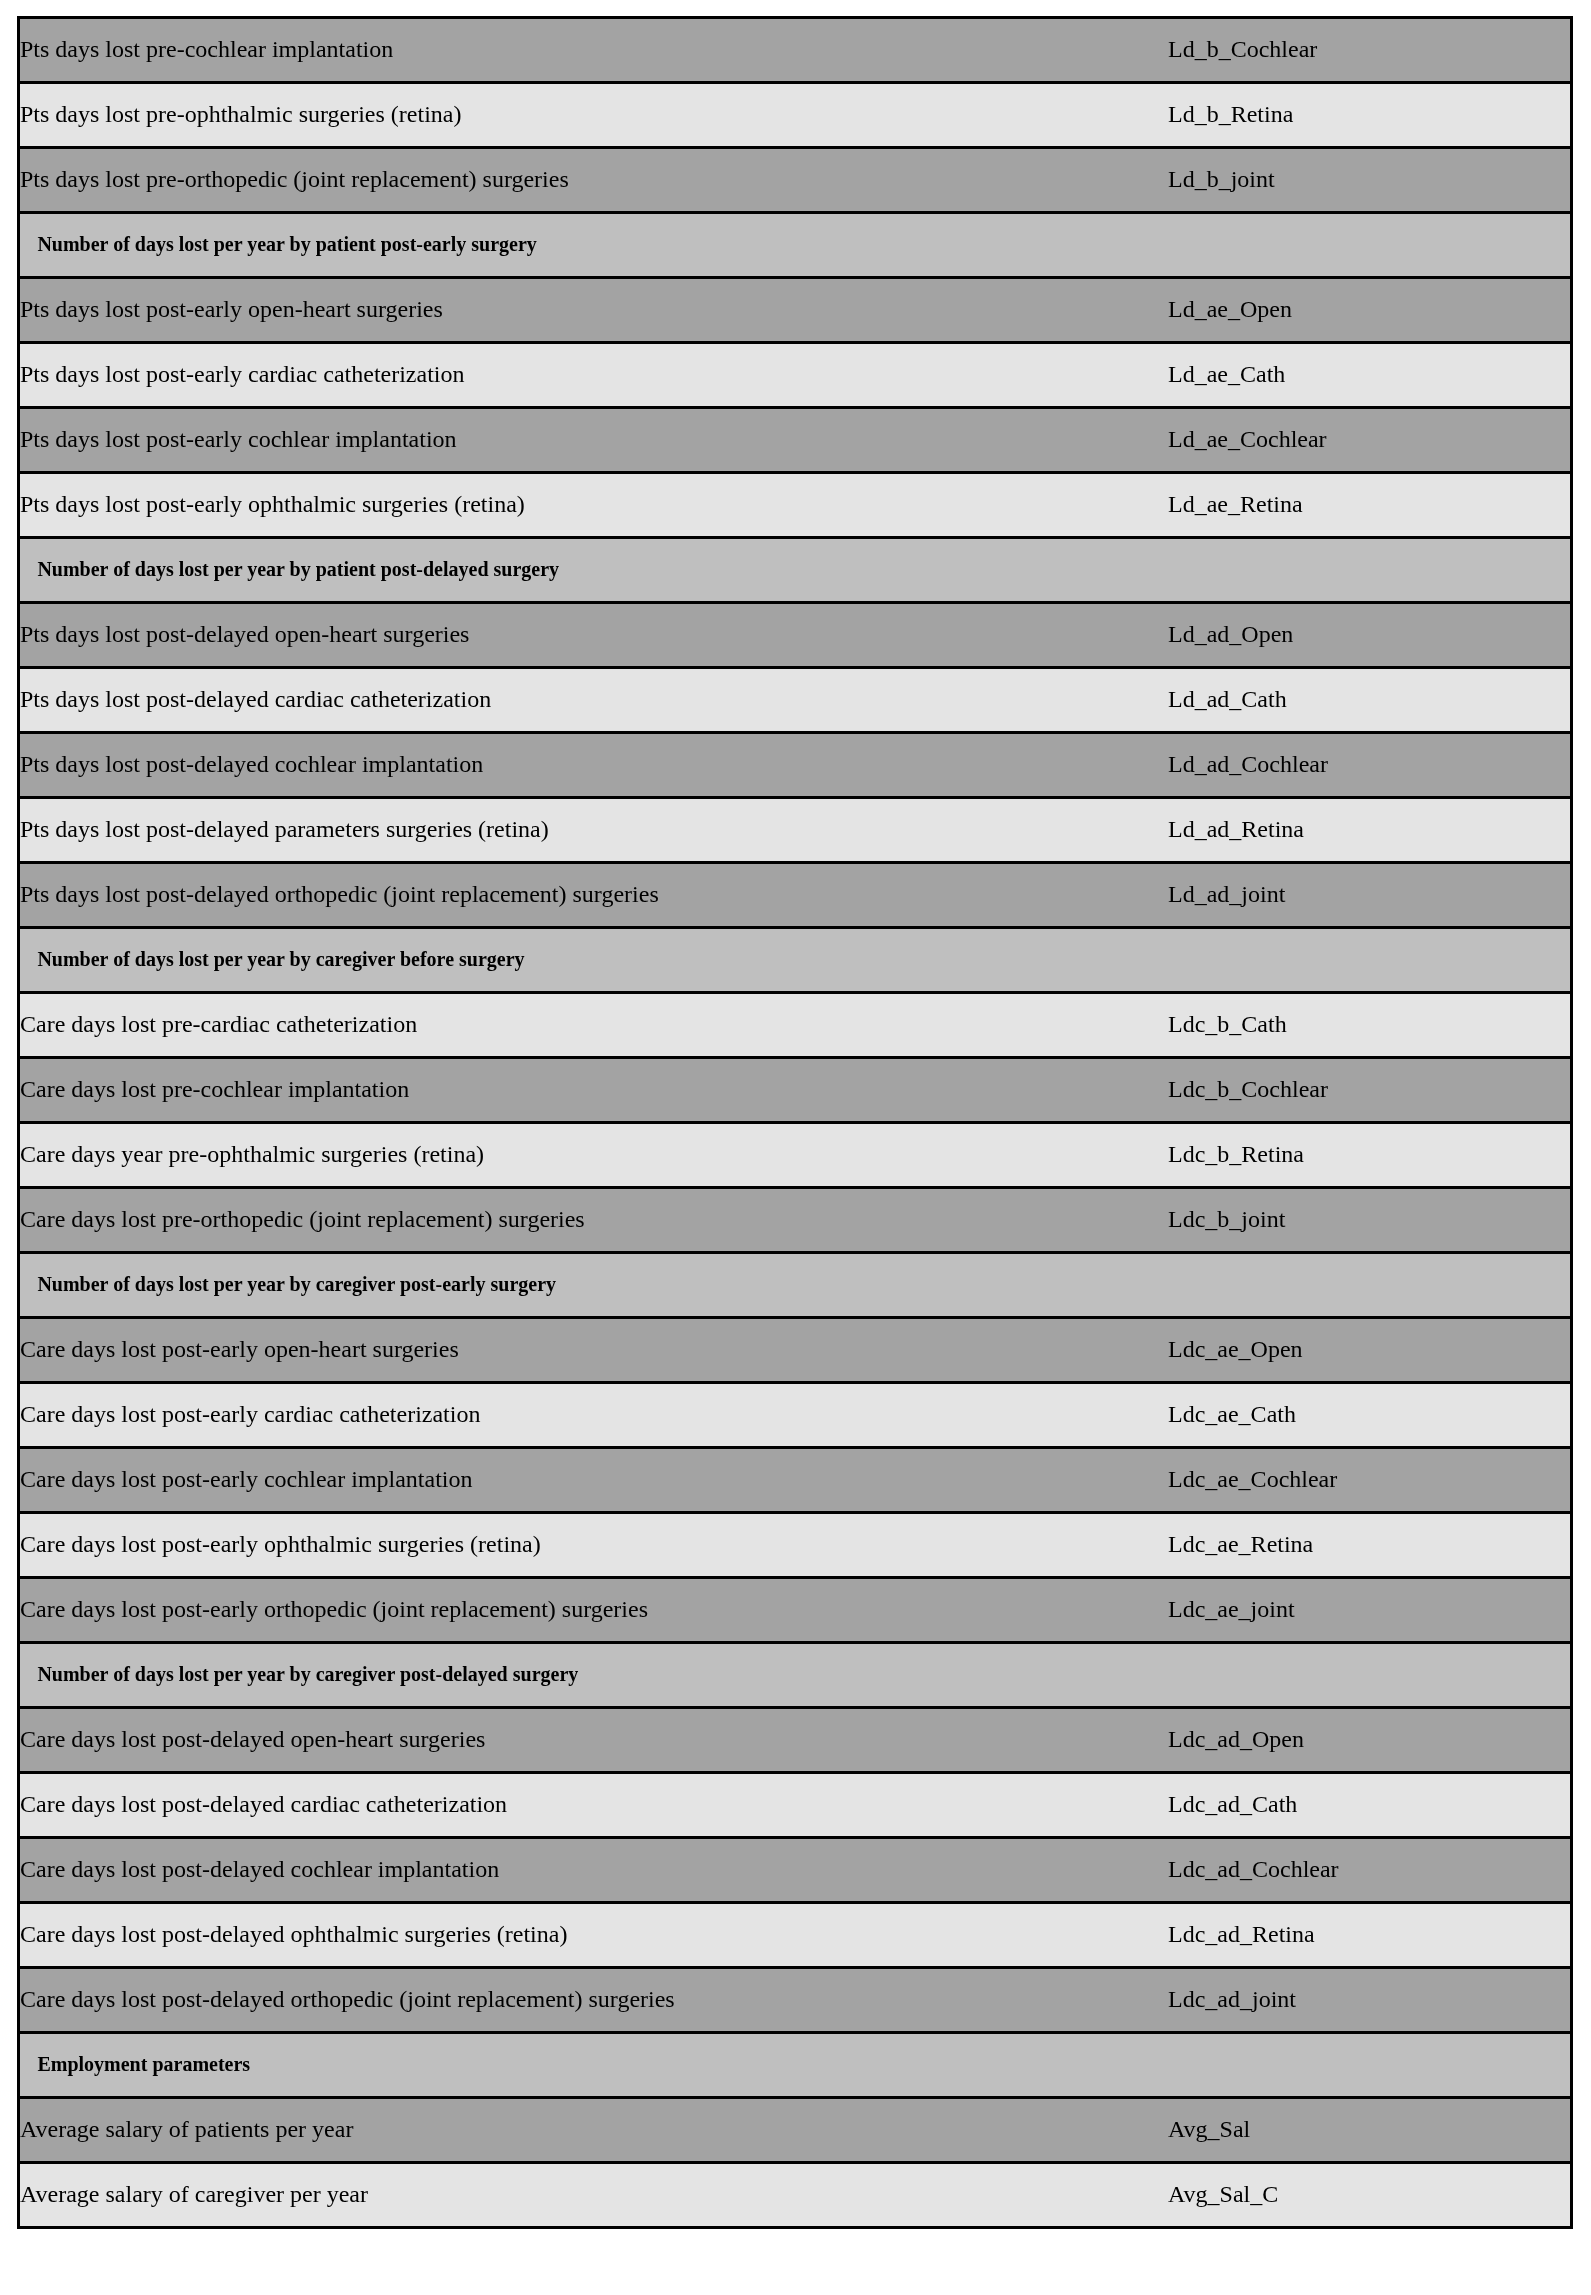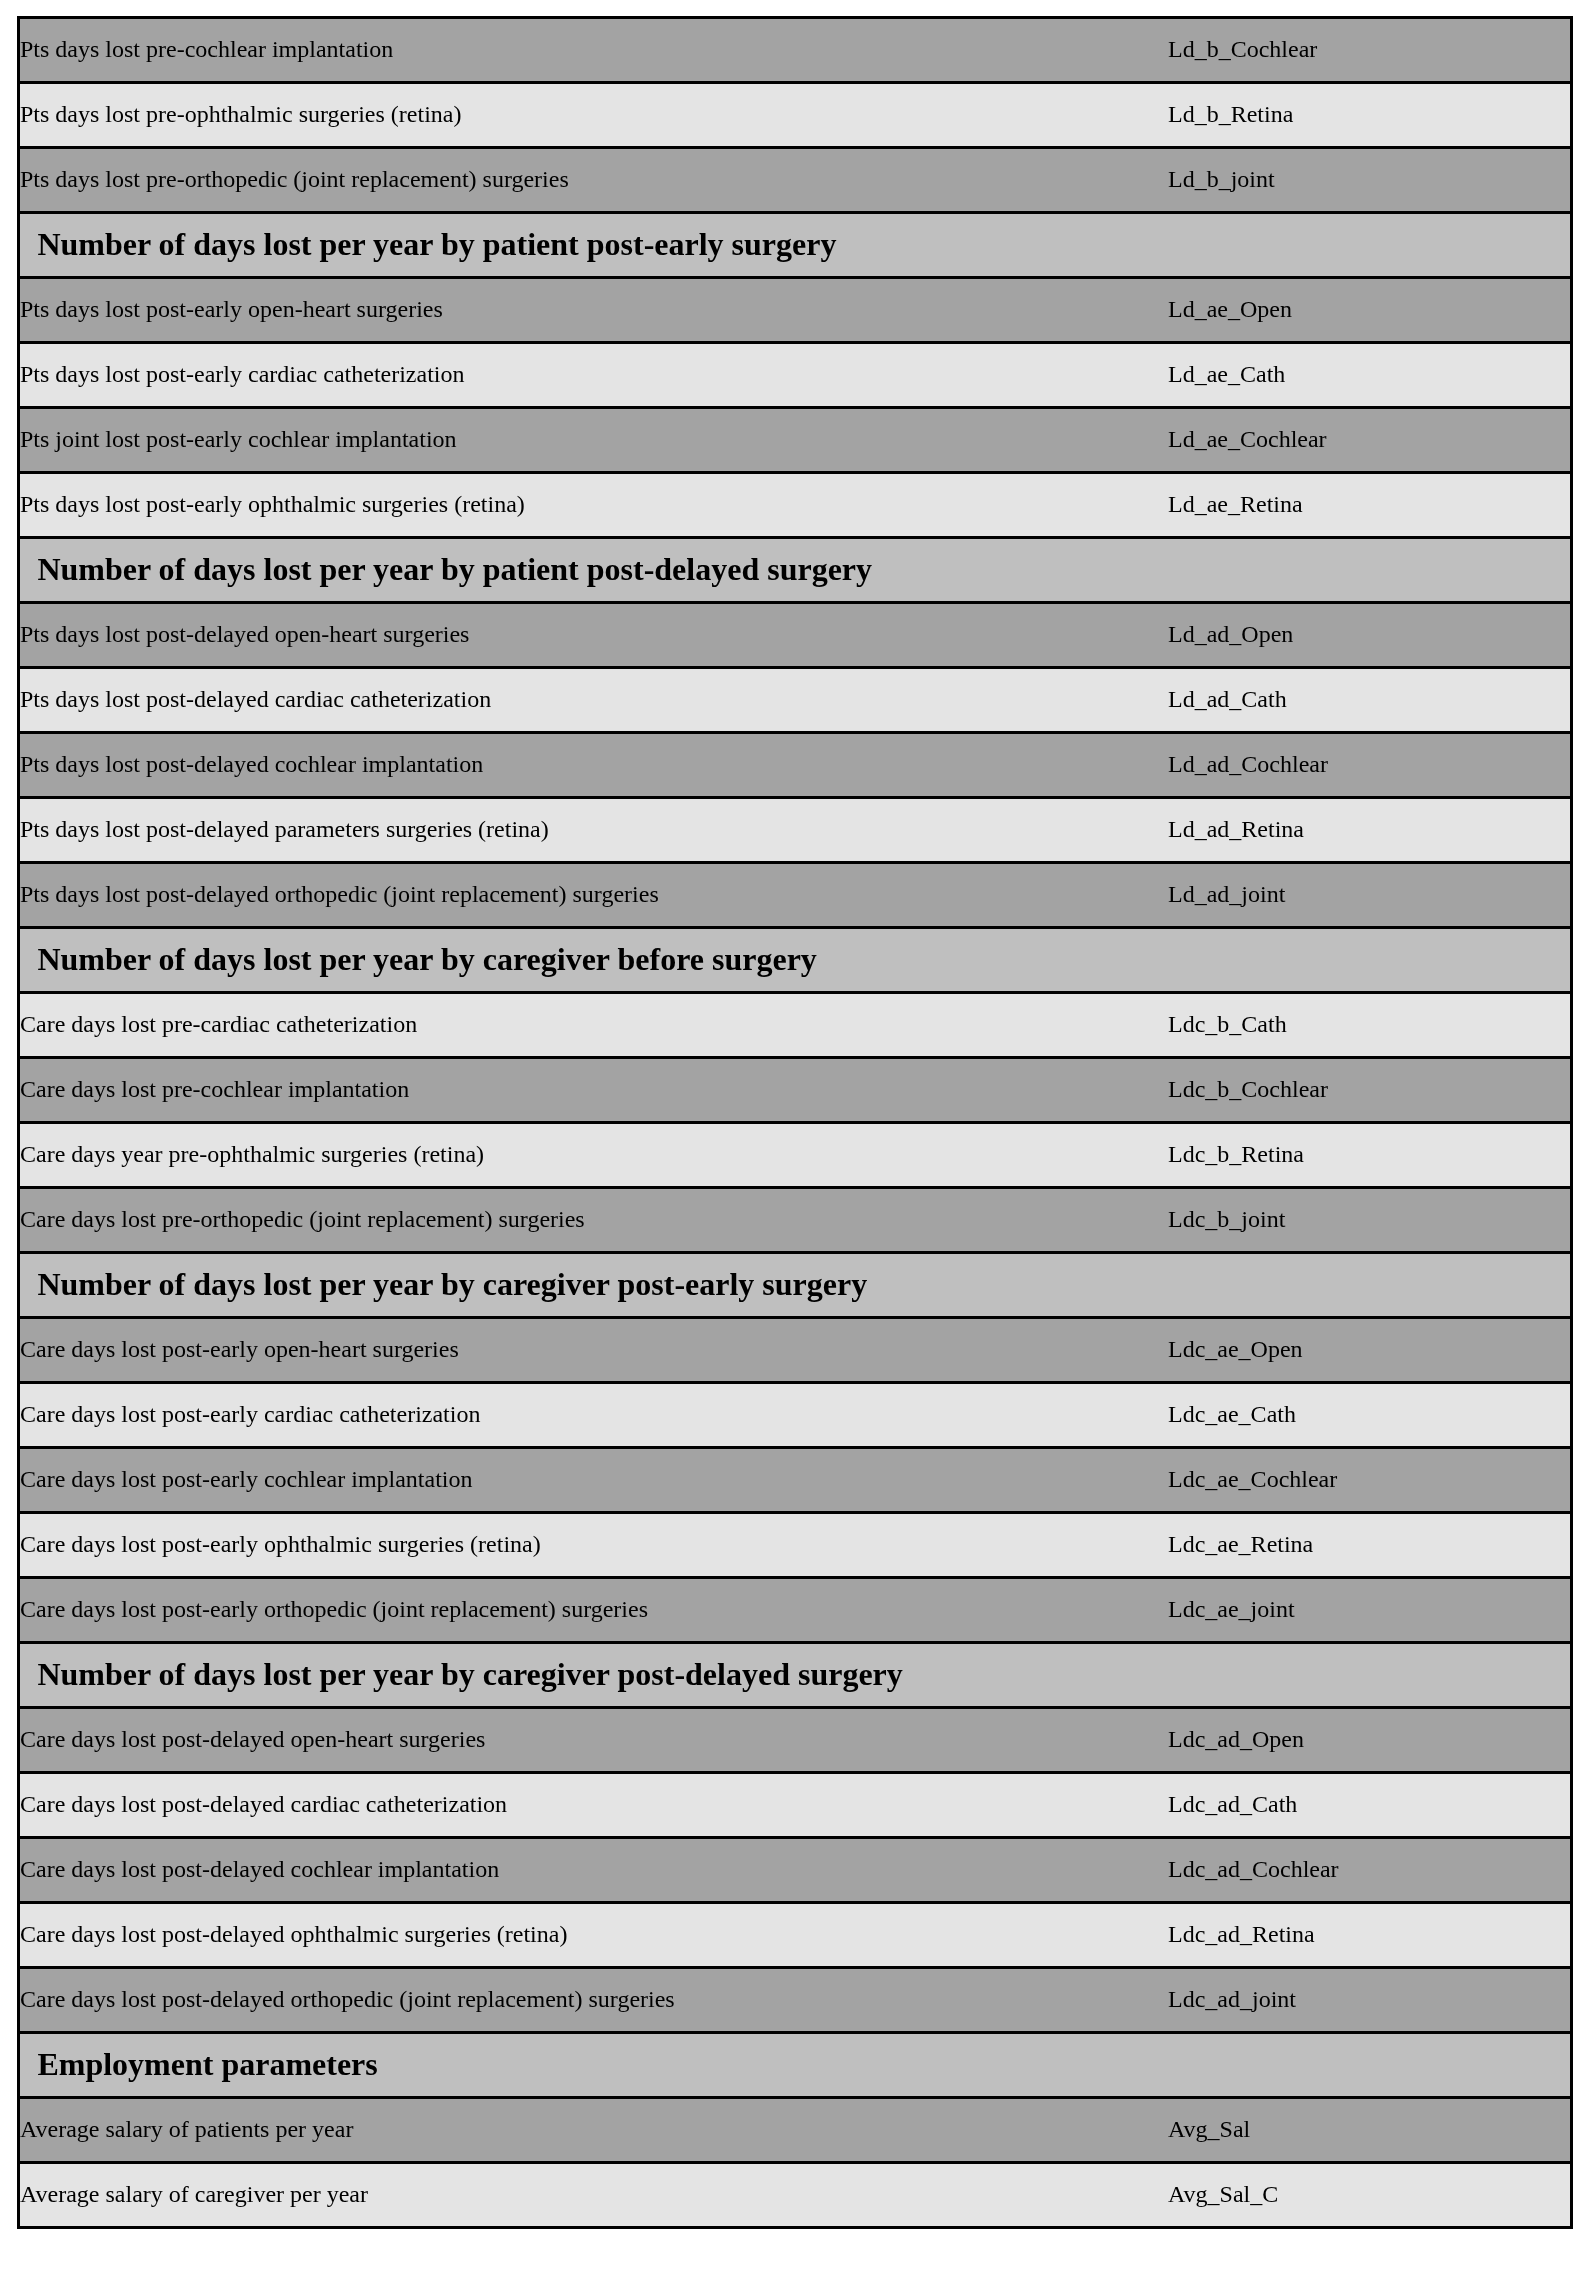--- a/index.html
+++ b/index.html
@@ -40,21 +40,21 @@
     line-height: 1.15;
     color: #000000;
     white-space: nowrap;
     overflow: hidden;
   }
   tr.row-white td { background: #a3a3a3; }
   tr.row-gray  td { background: #e4e4e4; }
   tr.row-head  td {
     background: #bfbfbf;
     font-weight: bold;
-    font-size: 32px;
+    font-size: 20px;
   }
   td.col-label {
     width: 1148px;
     padding-left: 18.4px;
   }
   td.col-var {
     width: 402px;
     padding-left: 20px;
   }
   tr.row-head td.col-label {
@@ -85,21 +85,21 @@
         </tr>
         <tr class="row-white">
           <td class="col-label">Pts days lost post-early open-heart surgeries</td>
           <td class="col-var">Ld_ae_Open</td>
         </tr>
         <tr class="row-gray">
           <td class="col-label">Pts days lost post-early cardiac catheterization</td>
           <td class="col-var">Ld_ae_Cath</td>
         </tr>
         <tr class="row-white">
-          <td class="col-label">Pts joint lost post-early cochlear implantation</td>
+          <td class="col-label">Pts days lost post-early cochlear implantation</td>
           <td class="col-var">Ld_ae_Cochlear</td>
         </tr>
         <tr class="row-gray">
           <td class="col-label">Pts days lost post-early ophthalmic surgeries (retina)</td>
           <td class="col-var">Ld_ae_Retina</td>
         </tr>
         <tr class="row-head">
           <td class="col-label">Number of days lost per year by patient post-delayed surgery</td>
           <td class="col-var"></td>
         </tr>

